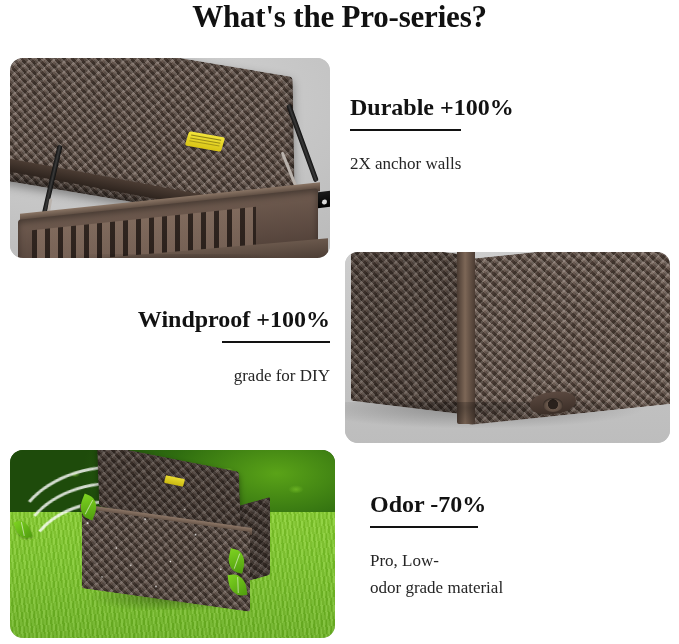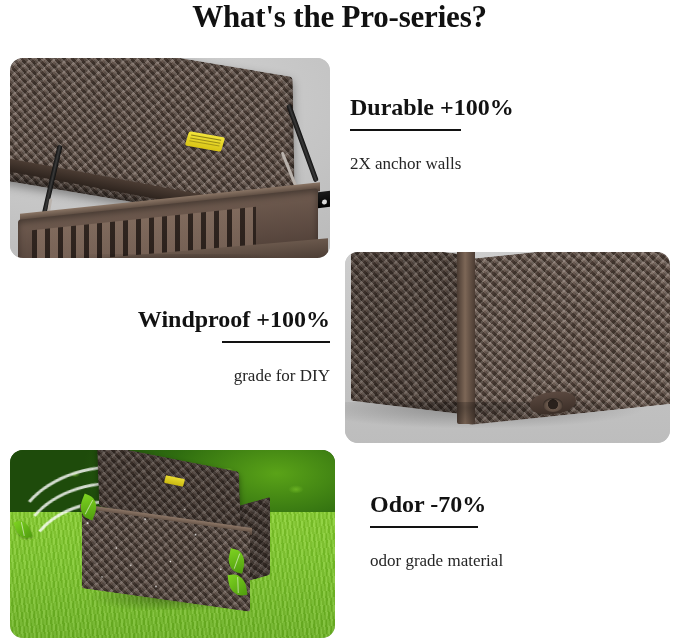--- a/index.html
+++ b/index.html
@@ -381,15 +381,16 @@
   <div class="leaf" id="p3-leaf1"></div>
   <div class="leaf" id="p3-leaf2"></div>
   <div class="leaf" id="p3-leaf3"></div>
   <div class="leaf" id="p3-leaf4"></div>
 </div>
 
 <div class="feature align-left" id="feature-odor" style="left:350px; top:489px; width:260px;margin-left:20px;">
   <div class="headline">Odor -70%</div>
   <div class="rule" style="width:108px;"></div>
   <div class="body">
+    <div>Pro, Low-</div>
     <div>odor grade material</div>
   </div>
 </div>
 
 </body></html>

